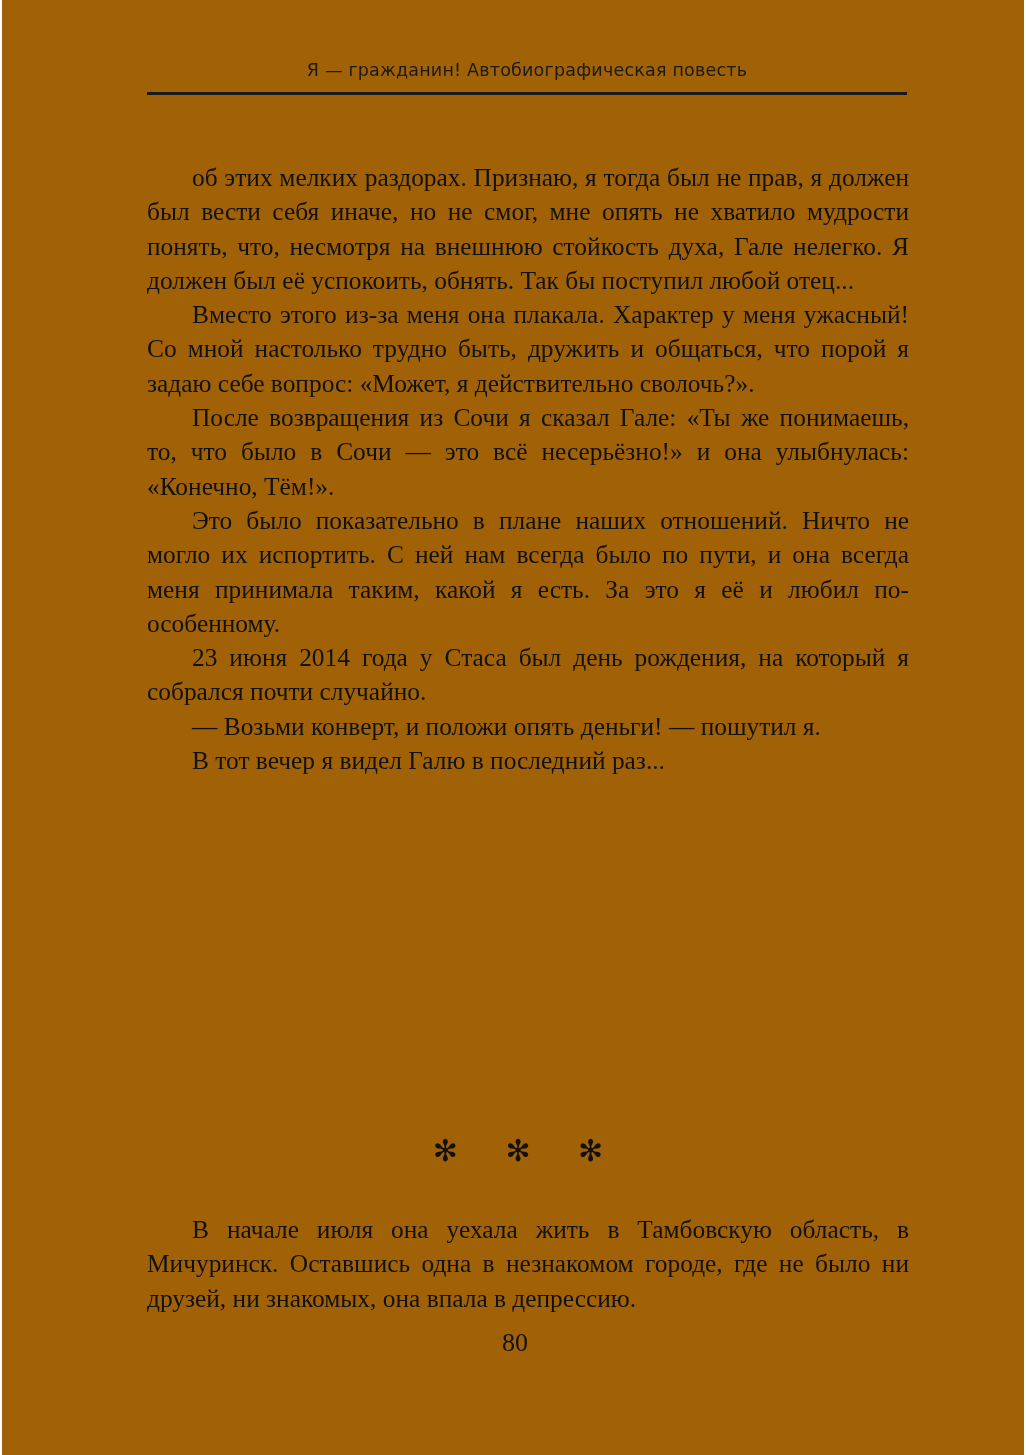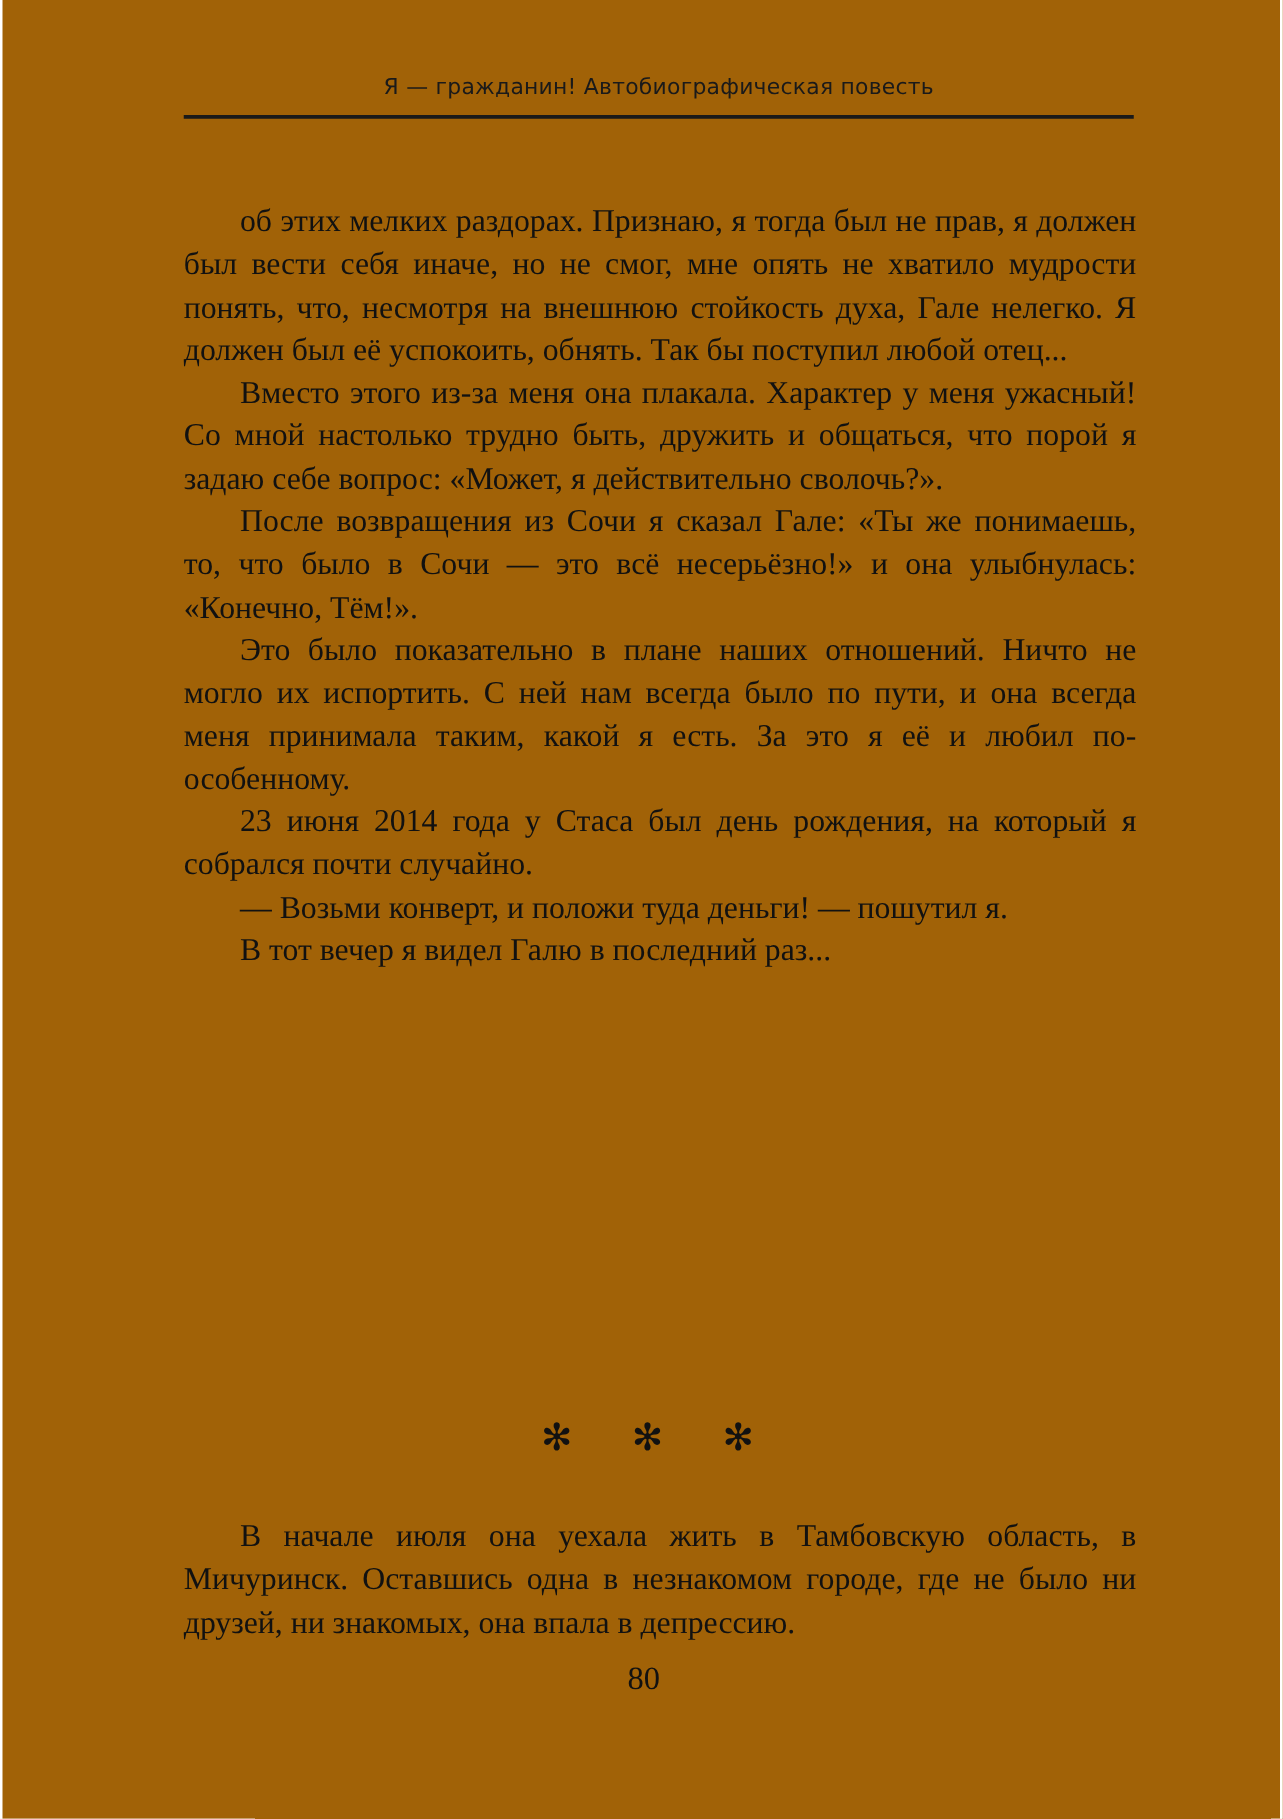--- a/index.html
+++ b/index.html
@@ -107,21 +107,21 @@
 
   <div class="running-head">Я — гражданин! Автобиографическая повесть</div>
   <div class="head-rule"></div>
 
   <div class="textblock">
     <p class="para">об этих мелких раздорах. Признаю, я тогда был не прав, я должен был вести себя иначе, но не смог, мне опять не хватило мудрости понять, что, несмотря на внешнюю стойкость духа, Гале нелегко. Я должен был её успокоить, обнять. Так бы поступил любой отец...</p>
     <p class="para">Вместо этого из-за меня она плакала. Характер у меня ужасный! Со мной настолько трудно быть, дружить и общаться, что порой я задаю себе вопрос: «Может, я действительно сволочь?».</p>
     <p class="para">После возвращения из Сочи я сказал Гале: «Ты же понимаешь, то, что было в Сочи — это всё несерьёзно!» и она улыбнулась: «Конечно, Тём!».</p>
     <p class="para">Это было показательно в плане наших отношений. Ничто не могло их испортить. С ней нам всегда было по пути, и она всегда меня принимала таким, какой я есть. За это я её и любил по-особенному.</p>
     <p class="para">23 июня 2014 года у Стаса был день рождения, на который я собрался почти случайно.</p>
-    <p class="para dialogue last-line-loose">— Возьми конверт, и положи туда деньги! — пошутил я.</p>
+    <p class="para dialogue last-line-loose">— Возьми конверт, и положи опять деньги! — пошутил я.</p>
     <p class="para last-line-loose">В тот вечер я видел Галю в последний раз...</p>
   </div>
 
   <div class="divider">✻ ✻ ✻</div>
 
   <div class="closing">
     <p class="para">В начале июля она уехала жить в Тамбовскую область, в Мичуринск. Оставшись одна в незнакомом городе, где не было ни друзей, ни знакомых, она впала в депрессию.</p>
   </div>
 
   <div class="folio">80</div>

